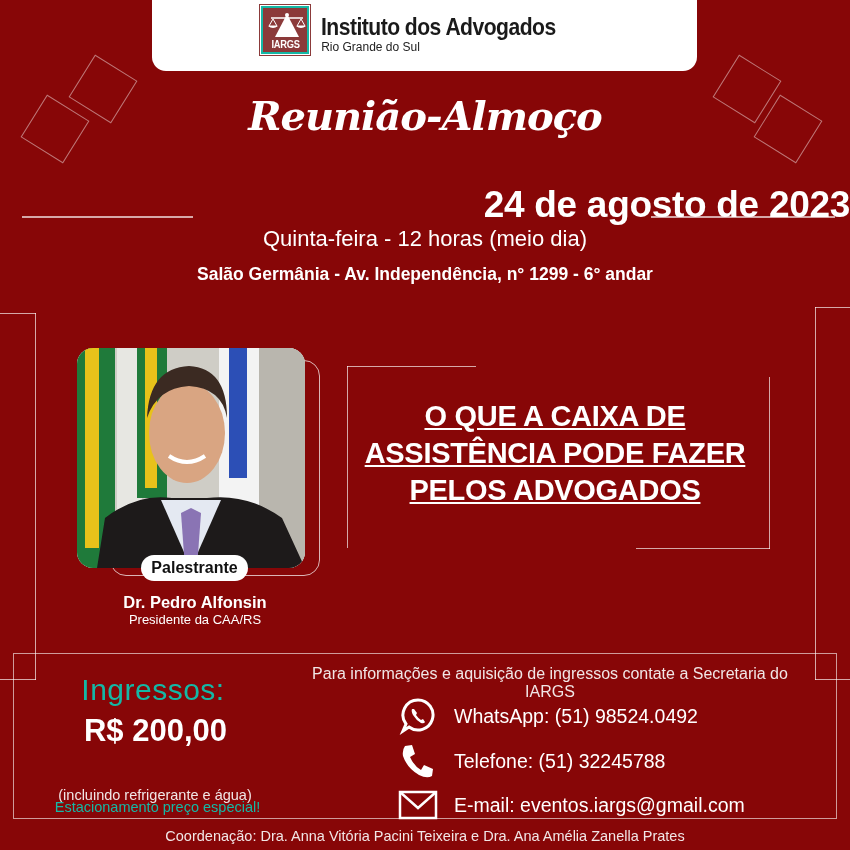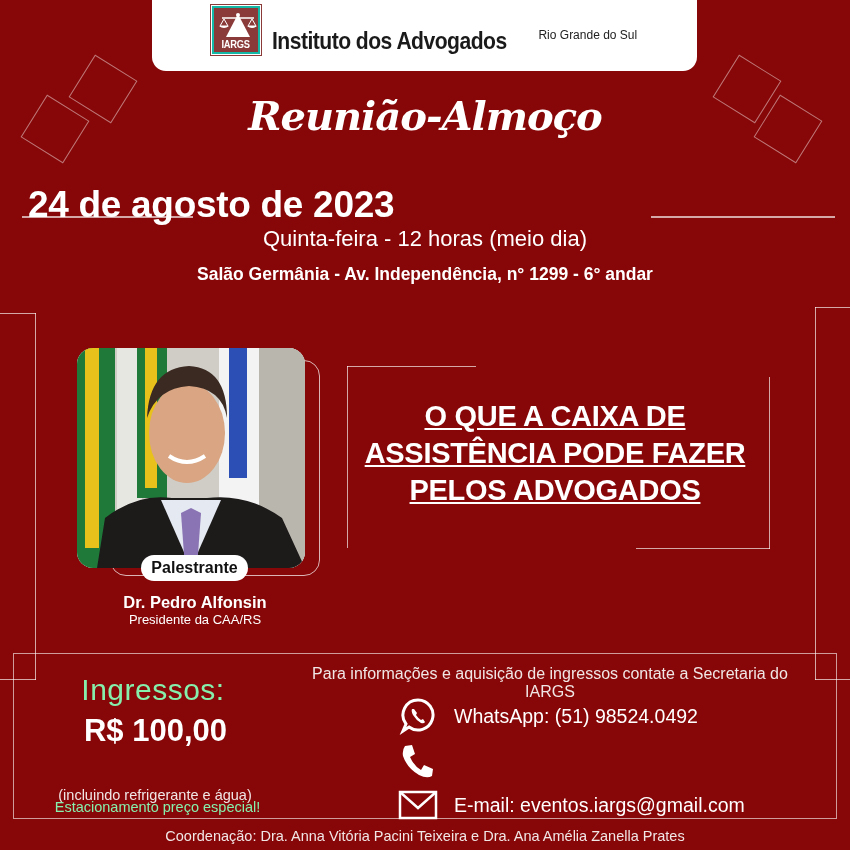--- a/index.html
+++ b/index.html
@@ -23,40 +23,40 @@
     width: 48px; height: 48px; background: #8b3a3a; border: 2px solid #14b8a6;
     outline: 1px solid #8b3a3a; outline-offset: 1px;
     position: relative; margin-right: 12px;
     display: flex; flex-direction: column; align-items: center; justify-content: flex-end;
   }
   .logo-box svg { position: absolute; top: 3px; left: 4px; }
   .logo-acr {
     font-family: "Liberation Sans", sans-serif; font-weight: bold; font-size: 11px;
     color: #fff; letter-spacing: -0.3px; margin-bottom: 2px; transform: scaleX(0.85);
   }
-  .org-text { display: flex; }
+  .org-text { display: flex; flex-direction: column; }
   .org-name {
     font-family: "Liberation Sans", sans-serif; font-weight: bold; font-size: 24px; color: #1a1a1a;
     letter-spacing: -0.6px; transform: scaleX(0.88); transform-origin: left center; line-height: 26px;
     white-space: nowrap;
   }
   .org-sub { font-size: 12px; color: #222; line-height: 14px; }
 
   
   .deco-sq {
     position: absolute; width: 52px; height: 52px; border: 1px solid rgba(255,255,255,0.45);
   }
 
   .title-script {
     position: absolute; left: 0; width: 850px; top: 92px; text-align: center;
     font-family: "DejaVu Serif", serif; font-style: italic; font-weight: bold;
     font-size: 40px; letter-spacing: -1px; color: #fff;
   }
   .date {
-    position: absolute; left: 0; width: 850px; top: 184px; text-align: left;
+    position: absolute; left: 0; width: 850px; top: 184px; text-align: right;
     font-weight: bold; font-size: 37px; letter-spacing: -0.3px; padding-left: 28px;
   }
   .weekday {
     position: absolute; left: 0; width: 850px; top: 226px; text-align: center;
     font-size: 22px;
   }
   .venue {
     position: absolute; left: 0; width: 850px; top: 264px; text-align: center;
     font-size: 17.5px;
     font-weight: bold;
@@ -86,33 +86,33 @@
   }
 
   .topic {
     position: absolute; left: 345px; width: 420px; top: 398px; text-align: center;
     font-weight: bold; font-size: 29px; line-height: 37px; letter-spacing: -0.3px; text-decoration: underline;
   }
 
   
   .ticket-label {
     position: absolute; left: 48px; width: 210px; top: 673px; text-align: center;
-    font-size: 30px; font-weight: normal; letter-spacing: 0.5px; color: #86efac;
+    font-size: 30px; font-weight: normal; letter-spacing: 0.5px; color: #14b8a6;
   }
   .ticket-price {
     position: absolute; left: 48px; width: 215px; top: 713px; text-align: center;
     font-size: 31px; font-weight: bold;
   }
   .ticket-note {
     position: absolute; left: 40px; width: 230px; top: 756px; text-align: center;
     font-size: 14.5px; color: #f1e6e6; margin-top: 31px;
   }
   .parking {
     position: absolute; left: 40px; width: 235px; top: 799px; text-align: center;
-    font-size: 14.5px; color: #86efac;
+    font-size: 14.5px; color: #14b8a6;
   }
   .contact-intro {
     position: absolute; left: 290px; width: 520px; top: 665px; text-align: center;
     font-size: 16px; color: #f1e6e6;
   }
   .contact-row {
     position: absolute; left: 398px; display: flex; align-items: center;
   }
   .contact-row .ic { width: 40px; height: 40px; display: flex; align-items: center; justify-content: center; margin-right: 16px; }
   .contact-row .txt { font-size: 19.5px; color: #fff; }
@@ -195,21 +195,21 @@
 
 <div class="topic">
   <div>O QUE A CAIXA DE</div>
   <div>ASSISTÊNCIA PODE FAZER</div>
   <div>PELOS ADVOGADOS</div>
 </div>
 
 <div class="abs" style="left:13px; top:653px; width:824px; height:166px; border:1px solid rgba(255,255,255,0.6);"></div>
 
 <div class="ticket-label">Ingressos:</div>
-<div class="ticket-price">R$ 100,00</div>
+<div class="ticket-price">R$ 200,00</div>
 <div class="ticket-note">(incluindo refrigerante e água)</div>
 <div class="parking">Estacionamento preço especial!</div>
 
 <div class="contact-intro">Para informações e aquisição de ingressos contate a Secretaria do IARGS</div>
 
 <div class="contact-row" style="top:696px;">
   <span class="ic">
     <svg width="38" height="38" viewBox="0 0 38 38">
       <path d="M19 3 A15 15 0 1 1 10 30 L4 34 L7 27 A15 15 0 0 1 19 3 Z" fill="none" stroke="#fff" stroke-width="3"></path>
       <path d="M13 12 Q12 14 14 18 Q17 23 22 26 Q25 27 26 25 L24 22 L22 23 Q19 21 17 18 L18 16 L15 12 Z" fill="#fff"></path>
@@ -217,20 +217,21 @@
   </span>
   <span class="txt">WhatsApp: (51) 98524.0492</span>
 </div>
 
 <div class="contact-row" style="top:741px;">
   <span class="ic">
     <svg width="38" height="38" viewBox="0 0 38 38">
       <path d="M6 4 L13 3 L16 12 L11 15 Q15 24 22 28 L25 23 L34 27 L33 34 Q28 37 20 33 Q8 26 4 14 Q3 8 6 4 Z" fill="#fff"></path>
     </svg>
   </span>
+  <span class="txt">Telefone: (51) 32245788</span>
 </div>
 
 <div class="contact-row" style="top:785px;">
   <span class="ic">
     <svg width="40" height="32" viewBox="0 0 40 32">
       <rect x="2" y="3" width="36" height="26" fill="none" stroke="#fff" stroke-width="2.5"></rect>
       <path d="M2 3 L20 19 L38 3" fill="none" stroke="#fff" stroke-width="2.5"></path>
     </svg>
   </span>
   <span class="txt">E-mail: eventos.iargs@gmail.com</span>

